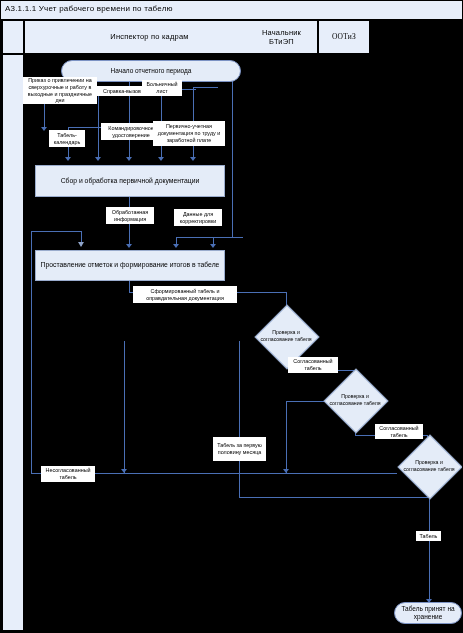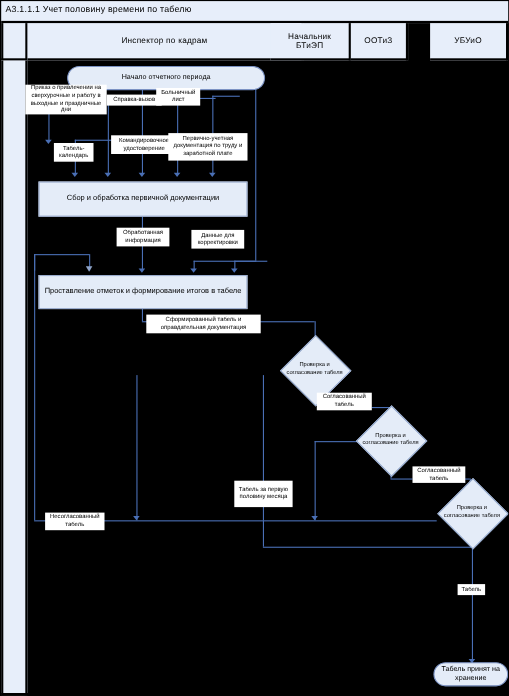--- a/index.html
+++ b/index.html
@@ -96,31 +96,30 @@
     border-left:3.5px solid transparent;border-right:3.5px solid transparent;
     border-top:5px solid #8fa4c9;
   }
 </style>
 </head>
 <body>
 
 <div id="page">
 
   <div class="title-bar">
-    <span class="txt">А3.1.1.1 Учет половину времени по табелю</span>
+    <span class="txt">А3.1.1.1 Учет рабочего времени по табелю</span>
   </div>
 
   <div class="lane-head spacer" style="left:0px;width:24px;"></div>
   <div class="lane-head" style="left:24px;width:251px;">Инспектор по кадрам</div>
   <div class="lane-head" style="left:245px;width:73px;flex-direction:column;">
     <span>Начальник</span>
     <span>БТиЭП</span>
   </div>
-  <div class="lane-head" style="left:318px;width:52px;">ООТиЗ</div>
-  <div class="lane-head" style="left:390px;width:71px;">УБУиО</div>
+  <div class="lane-head" style="left:318px;width:52px;font-family:Liberation Serif, serif;">ООТиЗ</div>
 
   <div class="lane-gutter"></div>
   <div class="frame-right"></div>
   <div class="frame-bottom"></div>
 
   <div class="ln lnv" style="left:43px;top:80px;height:48px;"></div>
   <div class="ln lnh" style="left:43px;top:80px;width:50px;"></div>
   <div class="arrow down" style="left:40px;top:126px;"></div>
 
   <div class="ln lnv" style="left:67px;top:126px;height:32px;"></div>

